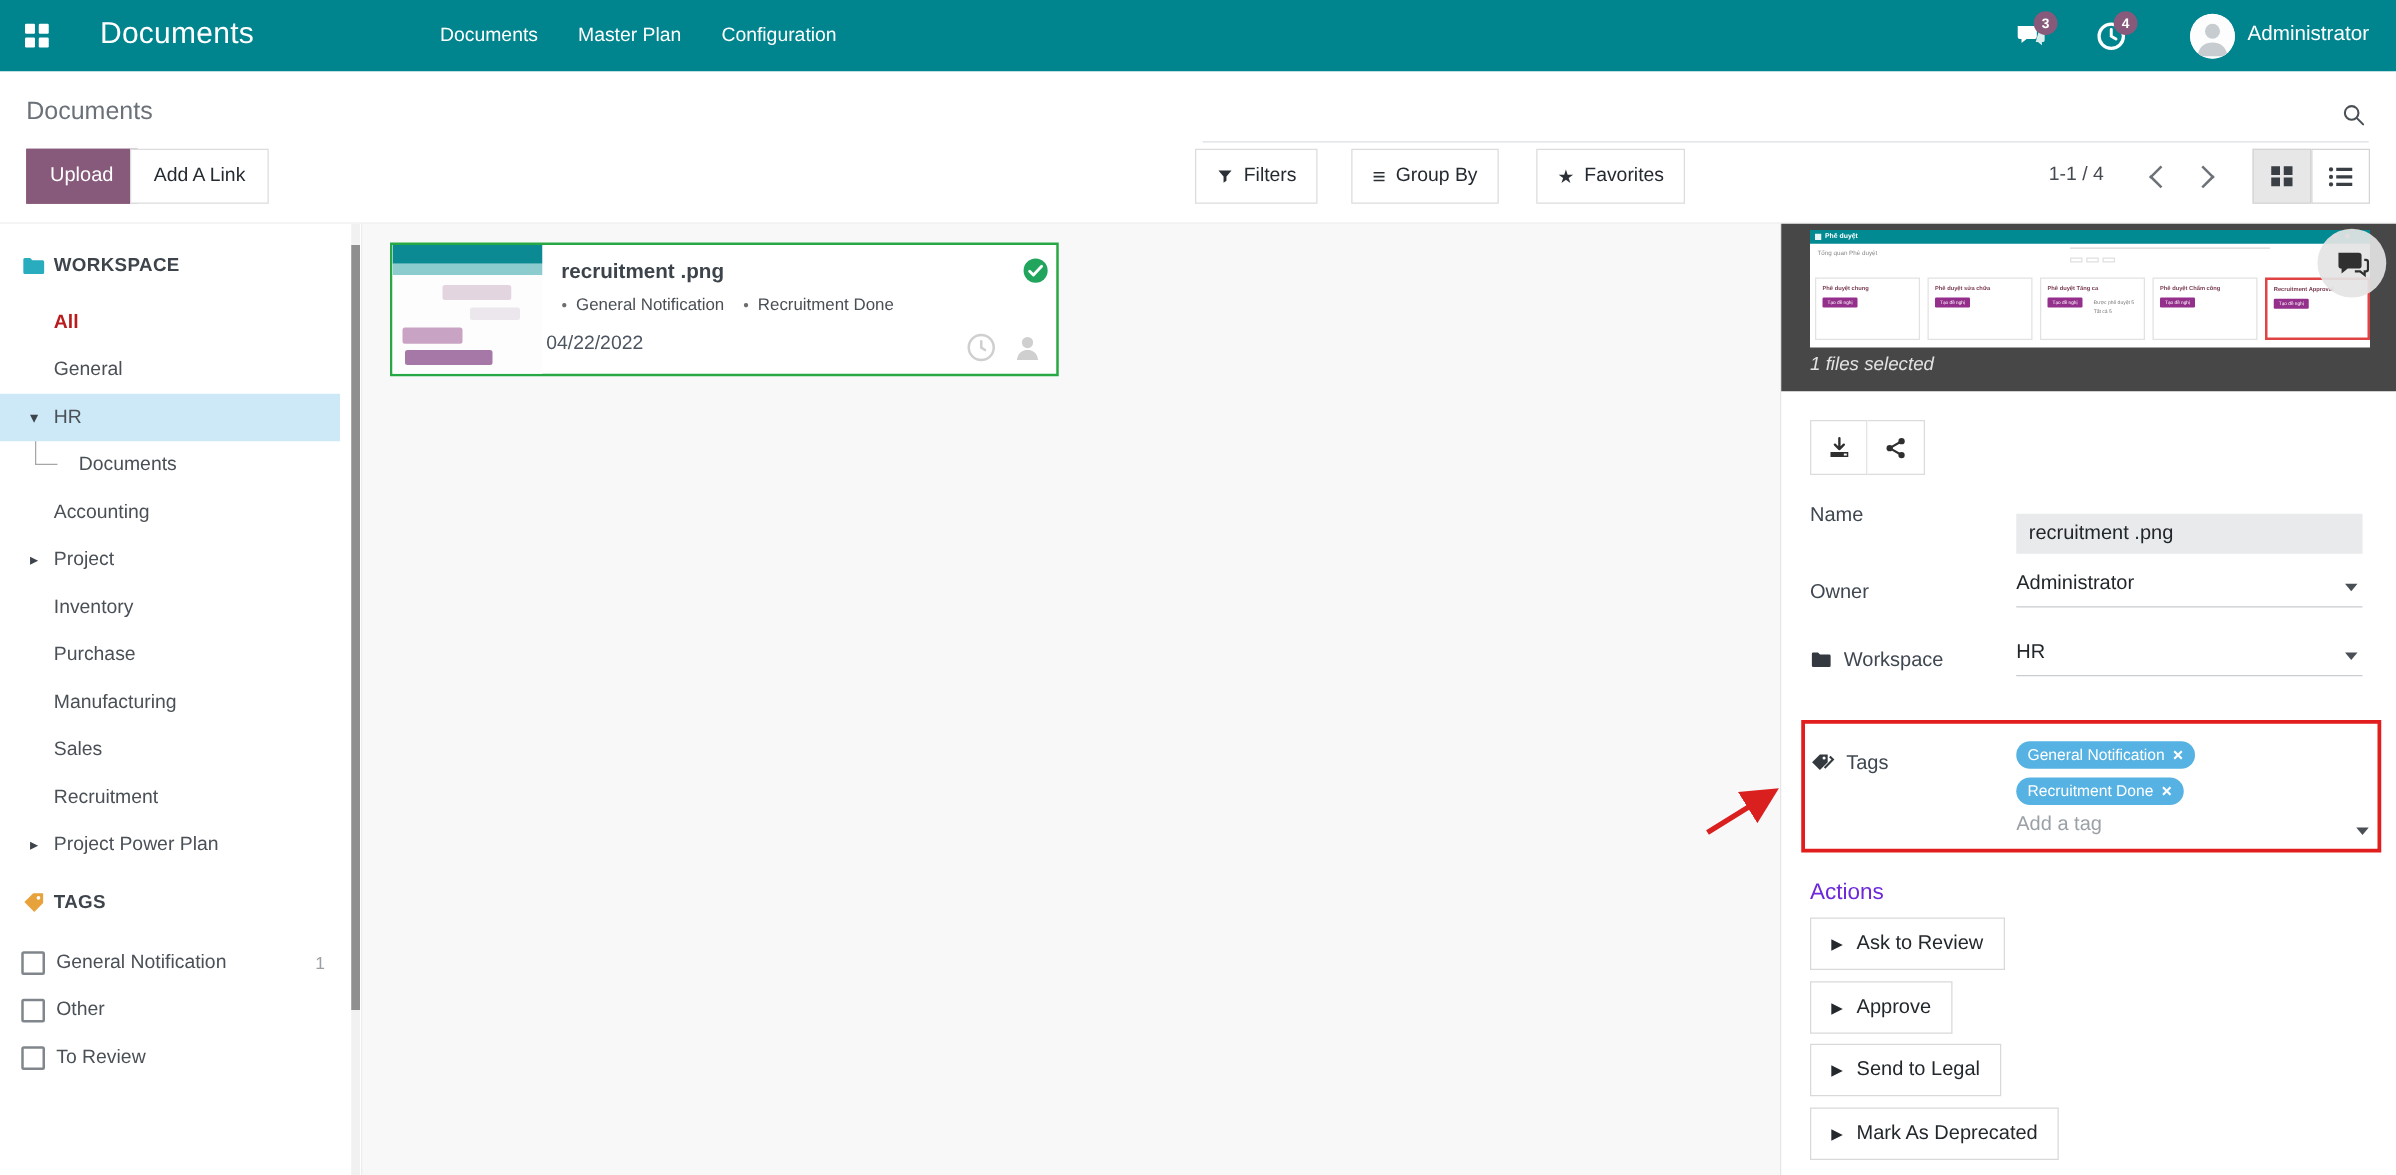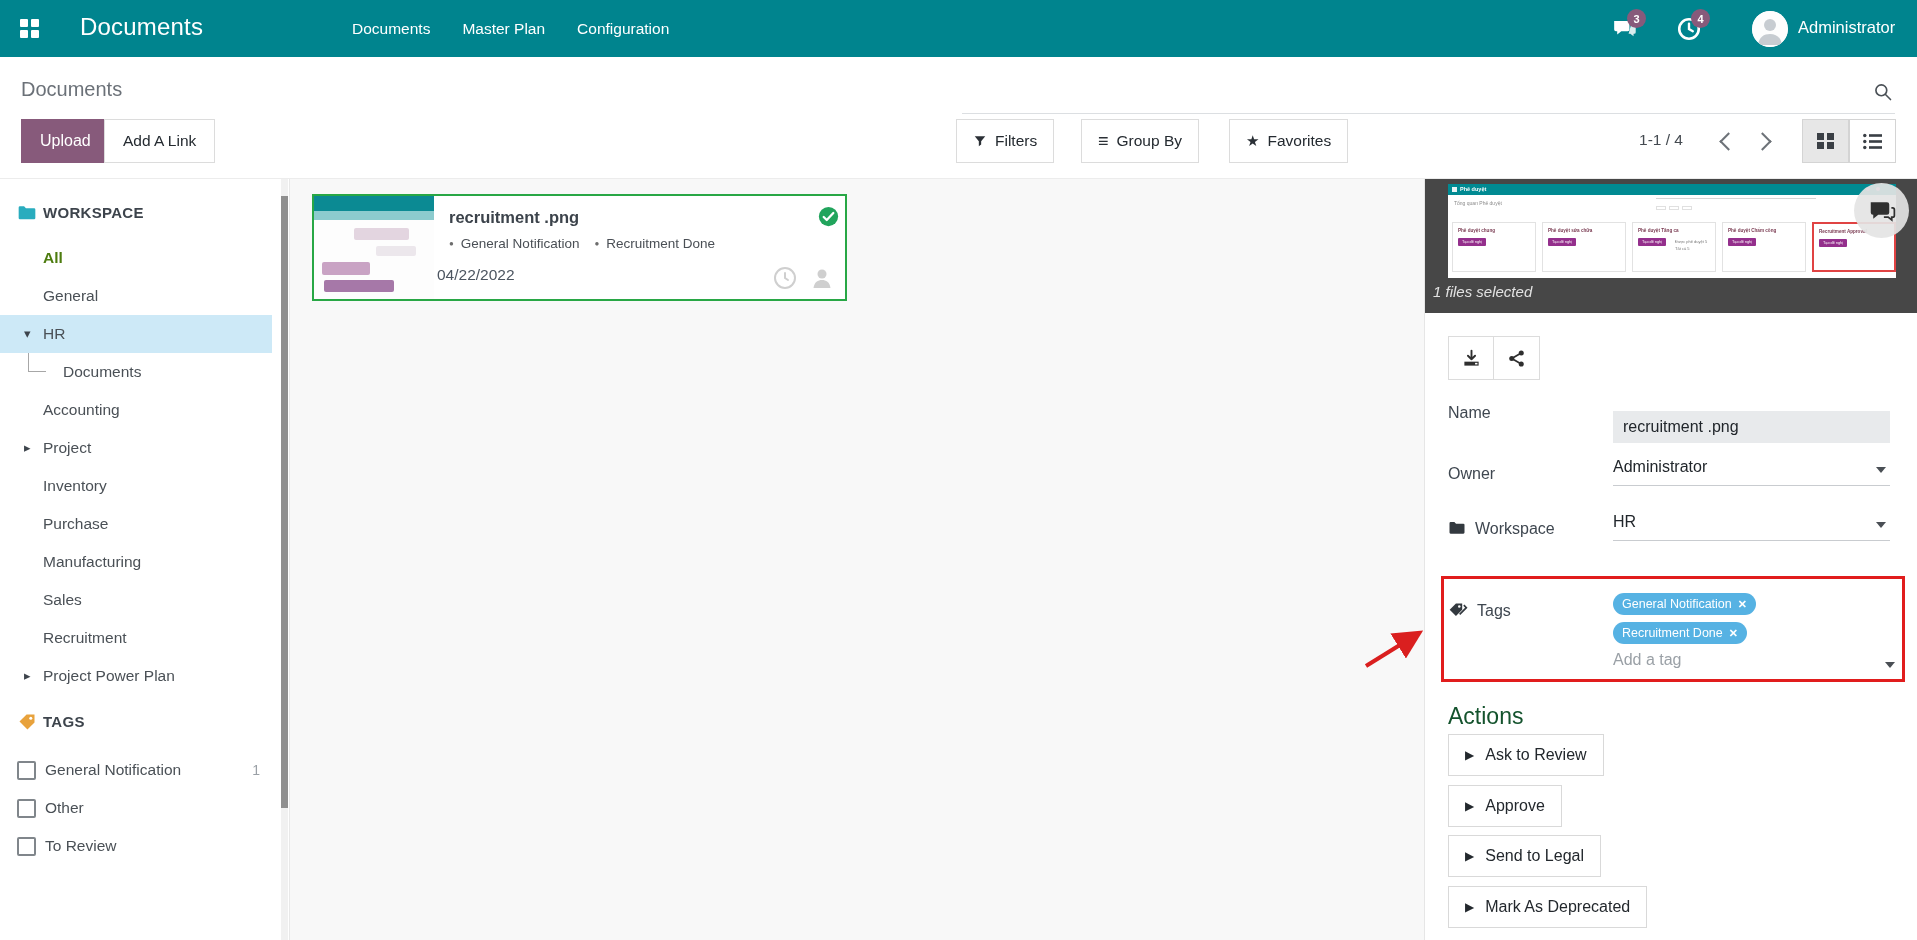--- a/index.html
+++ b/index.html
@@ -49,21 +49,21 @@
   .mainarea { position:absolute; left:290px; top:0; width:1134px; height:762px; background:#f8f8f8; }
   .inspector { position:absolute; left:1424px; top:0; width:493px; height:762px; background:#fff; border-left:1px solid #e6e6e6; }
 
   
   .side-header { position:relative; height:34px; margin-top:18px; }
   .side-header .hd-label { position:absolute; left:43px; top:7px; font-size:15px; font-weight:bold; color:#3d444c; letter-spacing:.3px; }
   .hd-ico { position:absolute; left:17px; top:6px; width:20px; height:20px; }
   .ws-list { margin-top:8px; }
   .ws-item { position:relative; height:38px; line-height:38px; font-size:15.5px; color:#4a5056; cursor:pointer; }
   .ws-item .lbl { position:absolute; left:43px; }
-  .ws-item.first .lbl { font-weight:bold; color:#4d7c0f; }
+  .ws-item.first .lbl { font-weight:bold; color:#b91c1c; }
   .ws-item.sel { background:#cde9f7; width:272px; }
   .ws-item .caret { position:absolute; left:24px; font-size:13px; color:#3d444c; }
   .ws-item.child .lbl { left:63px; }
   .elbow { position:absolute; left:28px; top:0; width:18px; height:19px; border-left:1px solid #a7a7a7; border-bottom:1px solid #a7a7a7; }
   .tags-list { margin-top:12px; }
   .tag-row { position:relative; height:38px; cursor:pointer; }
   .cbx { position:absolute; left:17px; top:9px; width:19px; height:19px; border:2px solid #80868b; border-radius:2px; background:#fff; cursor:pointer; }
   .tag-row .lbl { position:absolute; left:45px; top:9px; font-size:15.5px; color:#4a5056; }
   .tag-row .cnt { position:absolute; left:240px; top:10px; width:20px; text-align:right; font-size:14px; color:#9aa0a6; }
   .side-scroll { position:absolute; right:1px; top:0; width:7px; height:762px; background:#f1f1f1; }
@@ -93,38 +93,38 @@
   .pv-dot { position:absolute; top:3px; width:4px; height:4px; border-radius:50%; background:#b06ab0; }
   .pv-overview { position:absolute; left:6px; top:16px; font-size:5px; color:#8a8a8a; }
   .pv-search { position:absolute; left:208px; top:14px; width:160px; border-bottom:1px solid #d5d5d5; font-size:4px; color:#aaa; }
   .pv-fbtns { position:absolute; left:208px; top:22px; display:flex; gap:3px; }
   .pv-fbtns div { border:1px solid #e0e0e0; font-size:4px; color:#666; padding:1px 4px; background:#fff; }
   .pv-card { position:absolute; top:38px; width:84px; height:50px; background:#fff; border:1px solid #e2e2e2; }
   .pv-card .pvc-title { position:absolute; left:5px; top:5px; font-size:4.6px; font-weight:bold; color:#7a3b52; }
   .pv-card .pvc-btn { position:absolute; left:5px; top:15px; background:#942f8c; color:#fff; font-size:3.8px; padding:2px 4px; border-radius:1px; }
   .pv-card.hl { border:2px solid #e04343; }
   .pvc-stat { position:absolute; font-size:4px; color:#777; }
-  .files-selected { position:absolute; left:8px; top:104px; font-style:italic; font-size:15px; color:#e2e2e2; }
+  .files-selected { position:absolute; left:23px; top:104px; font-style:italic; font-size:15px; color:#e2e2e2; }
   .chat-fab { position:absolute; left:429px; top:4px; width:55px; height:55px; border-radius:50%; background:rgba(228,228,228,0.92); display:flex; align-items:center; justify-content:center; cursor:pointer; }
 
   .io-btns { position:absolute; left:23px; top:157px; display:flex; }
   .io-btn { width:46px; height:44px; border:1px solid #dcdcdc; background:#fff; display:flex; align-items:center; justify-content:center; cursor:pointer; }
   .io-btn + .io-btn { border-left:none; }
 
   .fld-label { position:absolute; font-size:16px; color:#3f4750; }
   .fld-value { position:absolute; left:188px; width:277px; font-size:16px; color:#21262b; }
   .name-input { position:absolute; left:188px; top:232px; width:277px; height:32px; background:#e8eaec; border:0; outline:none; font-size:16px; font-family:inherit; color:#21262b; padding:0 10px; }
   .sel-line { border-bottom:1px solid #c9ccd0; height:28px; cursor:pointer; }
   .sel-caret { position:absolute; right:4px; top:9px; width:0; height:0; border-left:5px solid transparent; border-right:5px solid transparent; border-top:6px solid #4a4f55; }
   .chip { position:absolute; left:188px; height:22px; background:#56b2e3; border-radius:11px; color:#fff; font-size:12.5px; display:inline-flex; align-items:center; padding:0 9px; gap:6px; }
   .chip .x { font-size:11px; font-weight:bold; cursor:pointer; }
   .addtag { position:absolute; left:188px; top:472px; width:250px; border:0; outline:none; background:transparent; font-size:16px; font-family:inherit; color:#333; }
   .addtag::placeholder { color:#9aa0a6; }
   .red-box { position:absolute; left:16px; top:397px; width:464px; height:106px; border:3px solid #e11d1d; pointer-events:none; z-index:4; }
-  .actions-title { position:absolute; left:23px; top:524px; font-size:23px; color:#14532d; }
+  .actions-title { position:absolute; left:23px; top:524px; font-size:18px; color:#6d28d9; }
   .action-btn { position:absolute; left:23px; height:42px; display:inline-flex; align-items:center; gap:11px; border:1px solid #d9d9d9; background:#fff; padding:0 16px; font-size:16px; color:#23282d; cursor:pointer; font-family:inherit; }
   .action-btn .play { font-size:12px; color:#23282d; }
 
   .red-arrow { position:absolute; left:1352px; top:618px; z-index:5; pointer-events:none; }
 </style>
 </head>
 <body>
 
 <div class="topbar">
   <div class="apps-grid">

